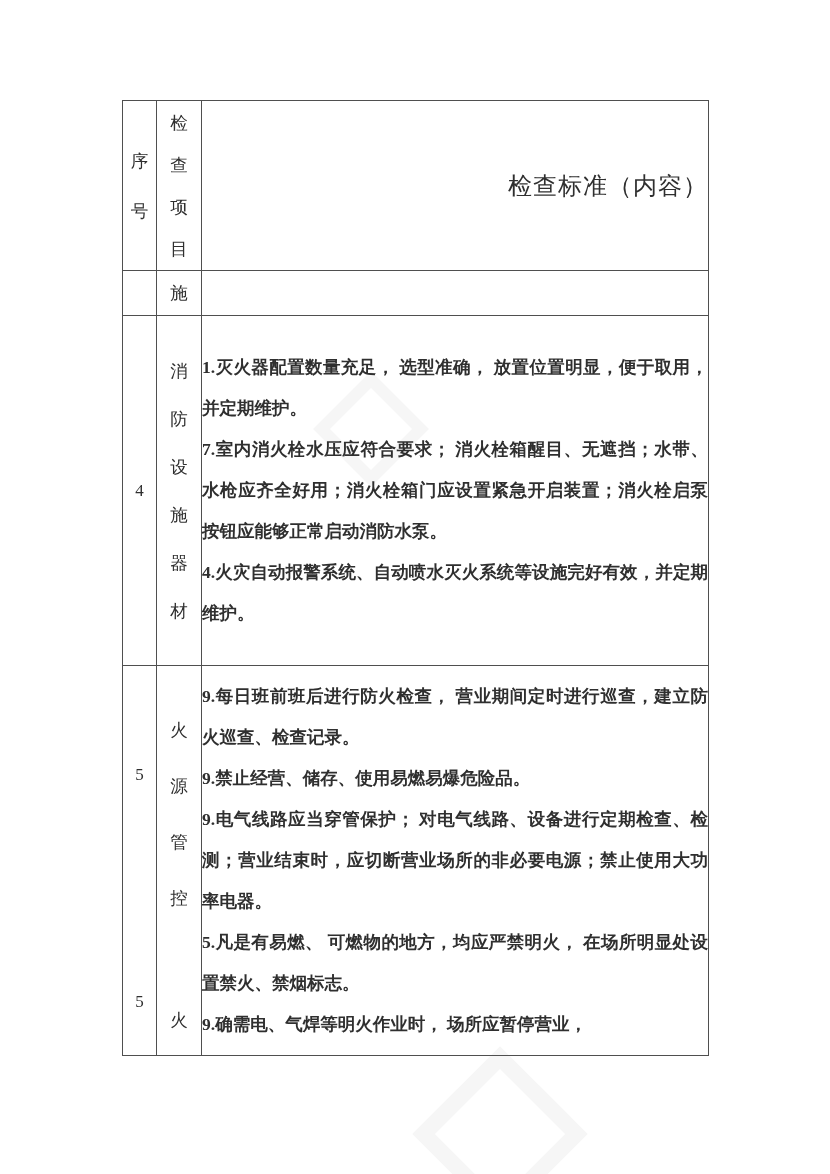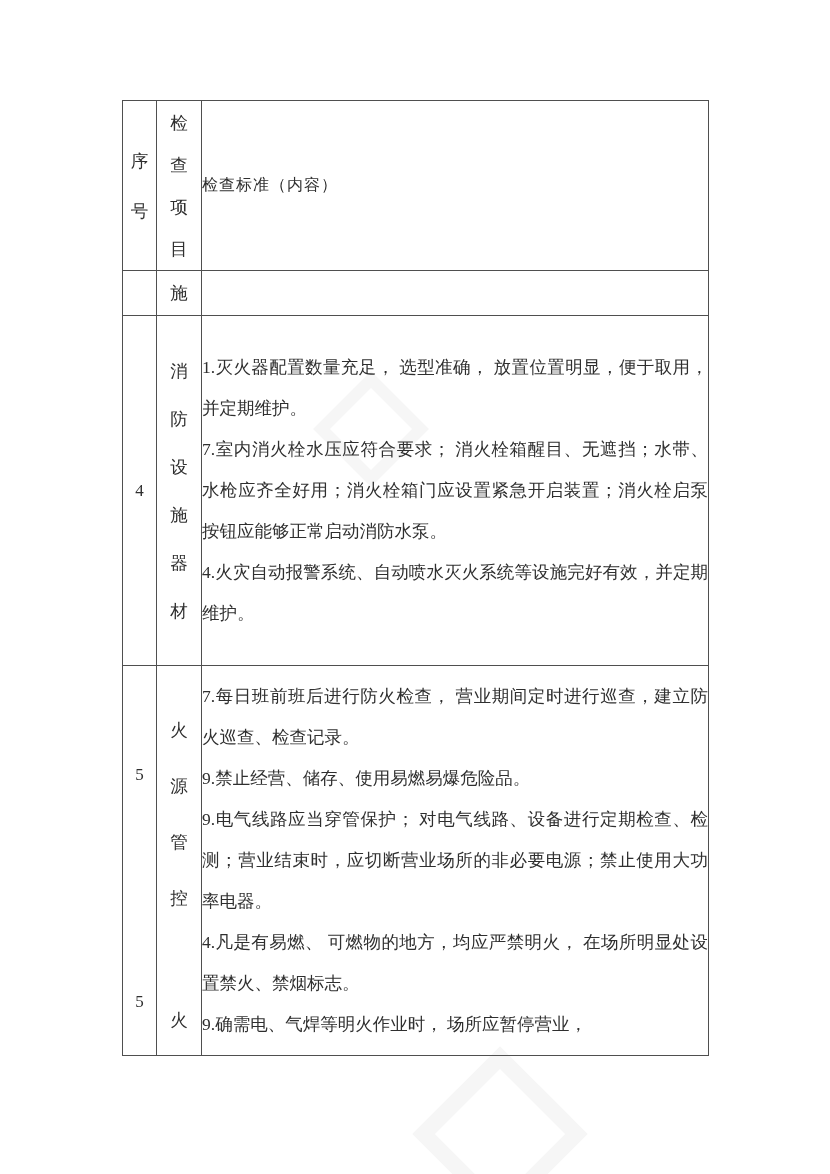--- a/index.html
+++ b/index.html
@@ -48,22 +48,22 @@
   tr.header-row { height: 170px; }
   .vtext {
     white-space: pre-line;
     text-align: center;
     font-size: 17.5px;
     letter-spacing: 0;
   }
   td.hdr-no   { line-height: 50px; }
   td.hdr-item { line-height: 42px; }
   td.hdr-std  {
-    text-align: left;
-    font-size: 16px;
+    text-align: right;
+    font-size: 24px;
     letter-spacing: 1px;
   }
 
   
   tr.row-cont { height: 45px; }
   tr.row-cont td { text-align: center; font-size: 17.5px; }
 
   
   tr.row-4 { height: 350px; }
   td.num-cell { text-align: center; font-size: 17px; }
@@ -75,20 +75,21 @@
   td.no-5 .num-a { margin-top: 55px; line-height: 22px; }
   td.no-5 .num-b { margin-top: 205px; line-height: 22px; }
   td.item-5 { vertical-align: top; }
   td.item-5 .grp-a { margin-top: 28px; line-height: 56px; }
   td.item-5 .grp-b { margin-top: 66px; line-height: 56px; }
 
   
   td.std-cell {
     vertical-align: top;
     padding: 8px 14px 6px 14px;
+    font-weight: bold;
   }
   td.std-cell p {
     margin: 0;
     font-size: 17.5px;
     line-height: 41px;
     text-align: justify;
     text-justify: inter-ideograph;
   }
 </style>
 </head>
@@ -148,23 +149,23 @@
         <div class="num-b">5</div>
       </td>
       <td class="item-5">
         <div class="vtext grp-a">火
 源
 管
 控</div>
         <div class="vtext grp-b">火</div>
       </td>
       <td class="std-cell">
-        <p>7.每日班前班后进行防火检查， 营业期间定时进行巡查，建立防火巡查、检查记录。</p>
+        <p>9.每日班前班后进行防火检查， 营业期间定时进行巡查，建立防火巡查、检查记录。</p>
         <p>9.禁止经营、储存、使用易燃易爆危险品。</p>
         <p>9.电气线路应当穿管保护； 对电气线路、设备进行定期检查、检测；营业结束时，应切断营业场所的非必要电源；禁止使用大功率电器。</p>
-        <p>4.凡是有易燃、 可燃物的地方，均应严禁明火， 在场所明显处设置禁火、禁烟标志。</p>
+        <p>5.凡是有易燃、 可燃物的地方，均应严禁明火， 在场所明显处设置禁火、禁烟标志。</p>
         <p>9.确需电、气焊等明火作业时， 场所应暂停营业，</p>
       </td>
     </tr>
   </tbody>
     </table>
 
 </div>
 
 </body></html>

